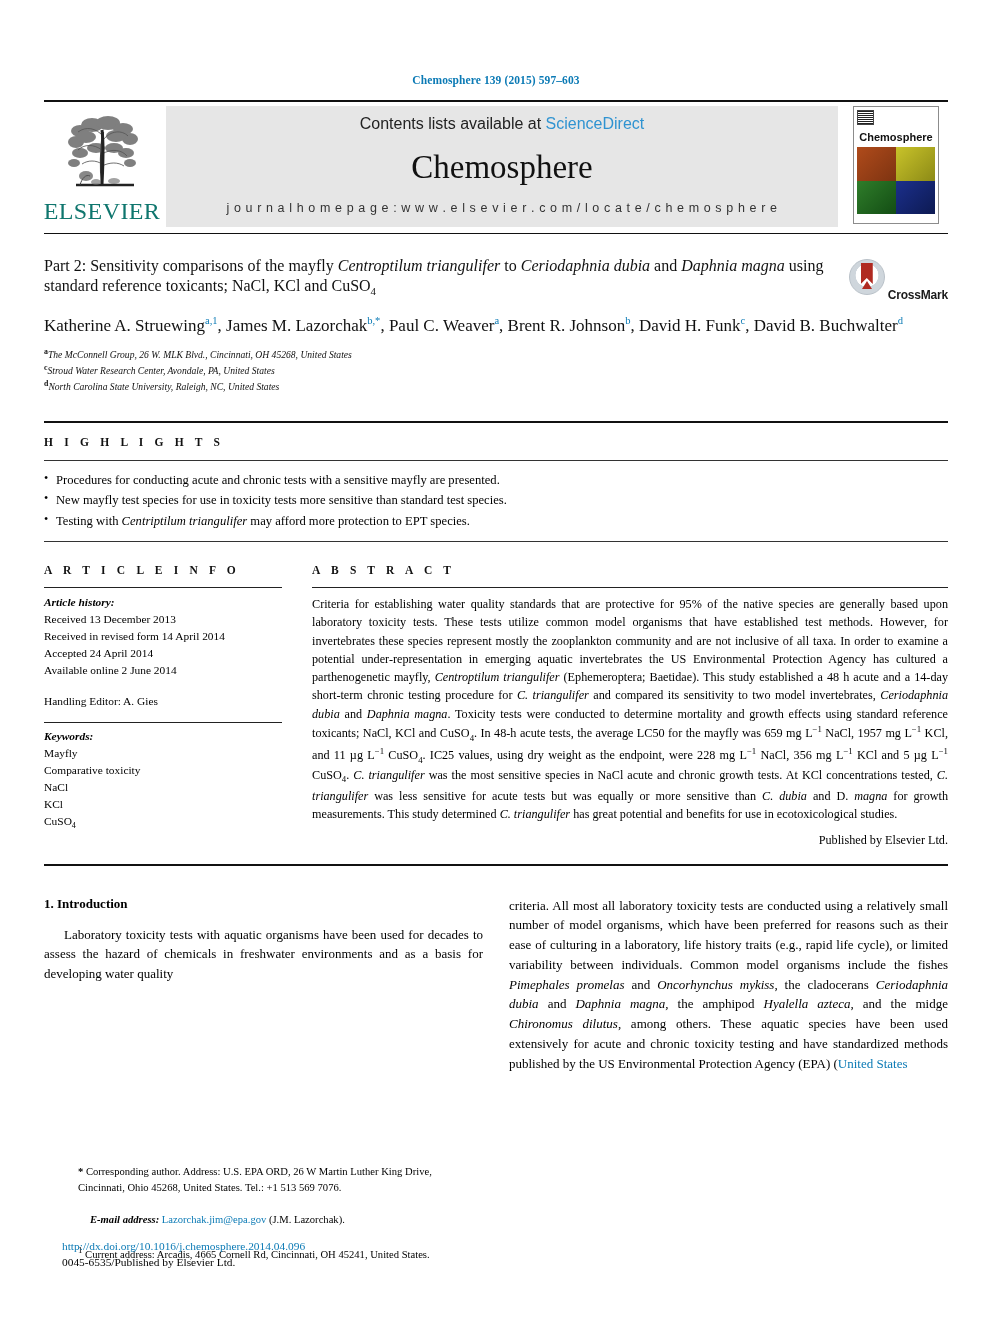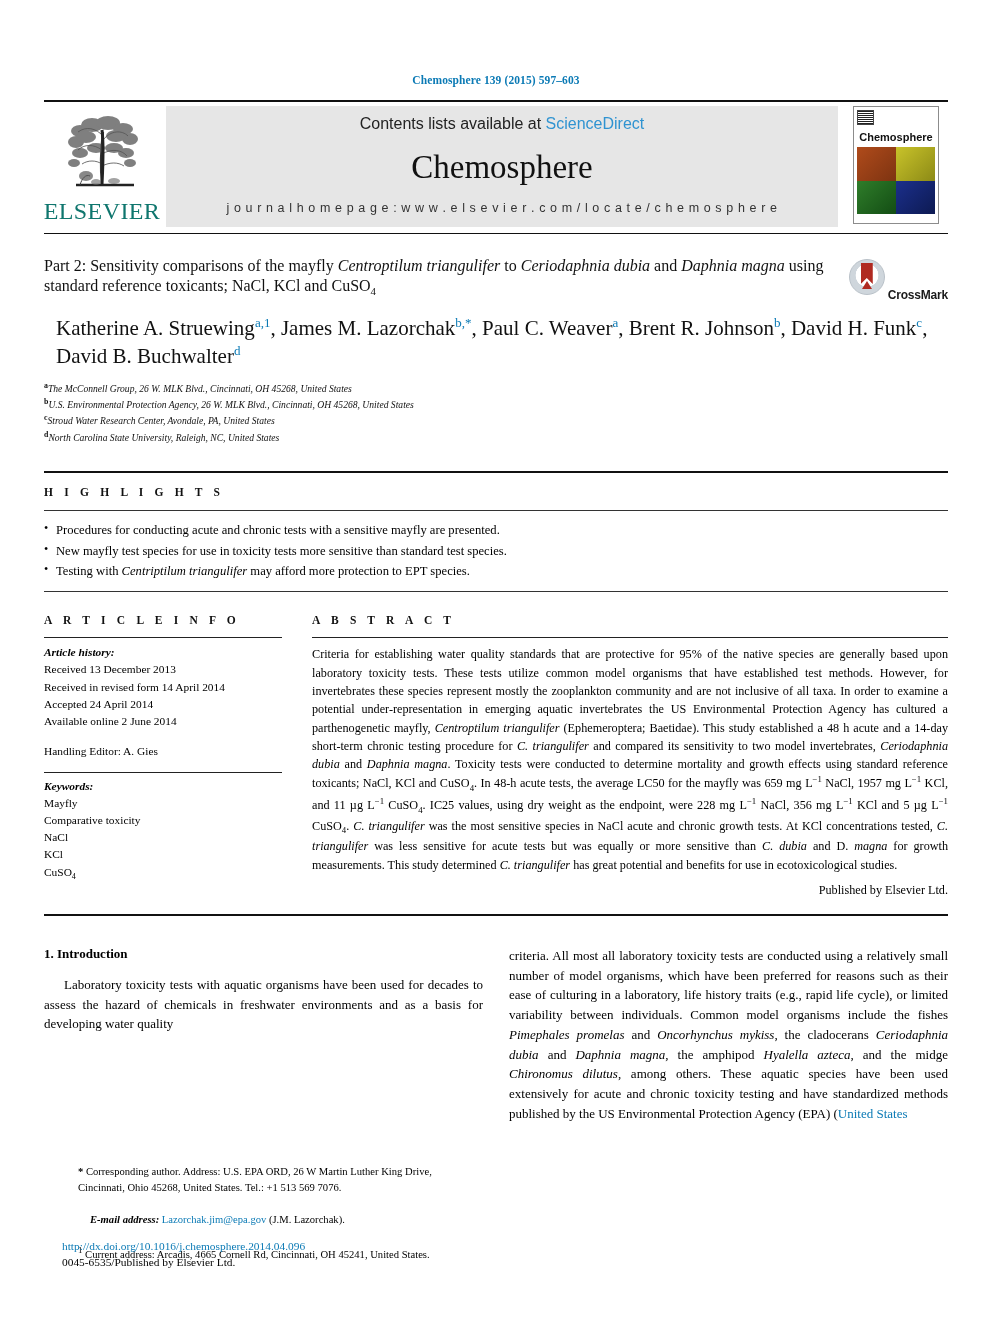--- a/index.html
+++ b/index.html
@@ -194,24 +194,23 @@
     font-weight: bold;
     font-size: 12px;
     color: #1a1a1a;
     letter-spacing: -0.2px;
     margin-top: 36px;
   }
 
   
   .authors {
     margin-top: 14px;
-    font-size: 21px;
+    font-size: 17px;
     line-height: 1.36;
     color: #111;
-    margin-left: 12px;
   }
   .authors sup { color: #0b7ab5; font-size: 0.62em; vertical-align: super; }
 
   .affiliations {
     margin-top: 9px;
     font-size: 9.6px;
     font-style: italic;
     line-height: 1.48;
     color: #111;
   }
@@ -411,21 +410,20 @@
       <span>toxicants; NaCl, KCl and CuSO</span><sub>4</sub>
     </h1>
 
     <div class="authors">
       <span>Katherine A. Struewing</span><sup>a,1</sup>, <span>James M. Lazorchak</span><sup>b,*</sup>, <span>Paul C. Weaver</span><sup>a</sup>, <span>Brent R. Johnson</span><sup>b</sup>, <span>David H. Funk</span><sup>c</sup>,
       <span>David B. Buchwalter</span><sup>d</sup>
     </div>
 
     <div class="affiliations">
       <div><sup>a</sup><span>The McConnell Group, 26 W. MLK Blvd., Cincinnati, OH 45268, United States</span></div>
-      <div><sup>b</sup><span>U.S. Environmental Protection Agency, 26 W. MLK Blvd., Cincinnati, OH 45268, United States</span></div>
       <div><sup>c</sup><span>Stroud Water Research Center, Avondale, PA, United States</span></div>
       <div><sup>d</sup><span>North Carolina State University, Raleigh, NC, United States</span></div>
     </div>
   </div>
 
   <div class="highlights-wrap">
     <div class="hr-thick" style="margin-bottom:13px;"></div>
     <div class="sec-head">H I G H L I G H T S</div>
     <div class="highlights-rule-top"></div>
     <ul class="highlights-list">

